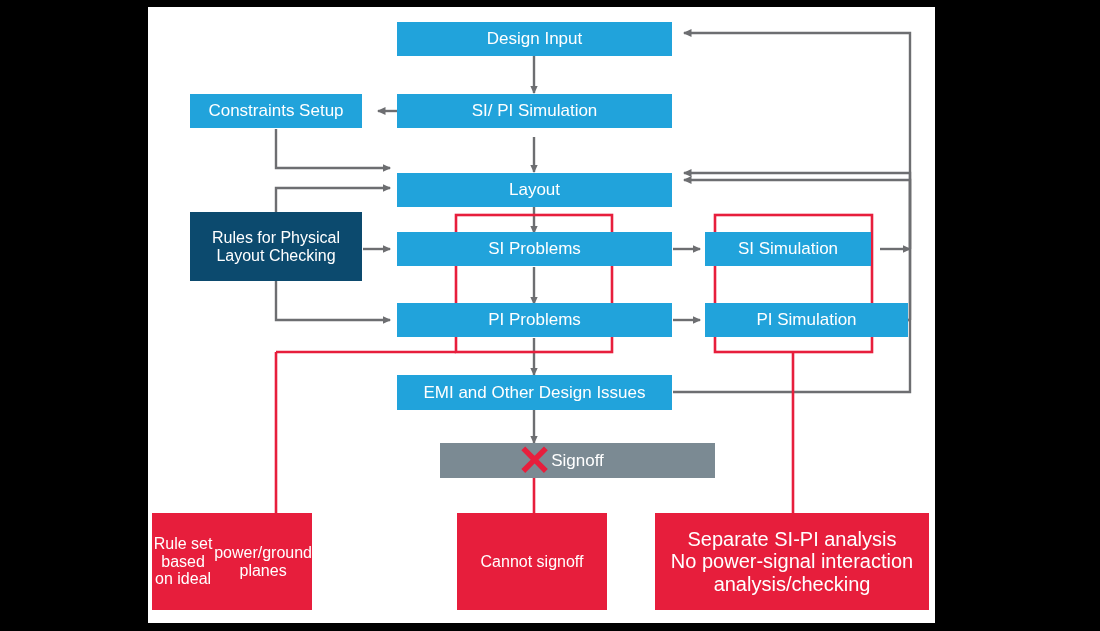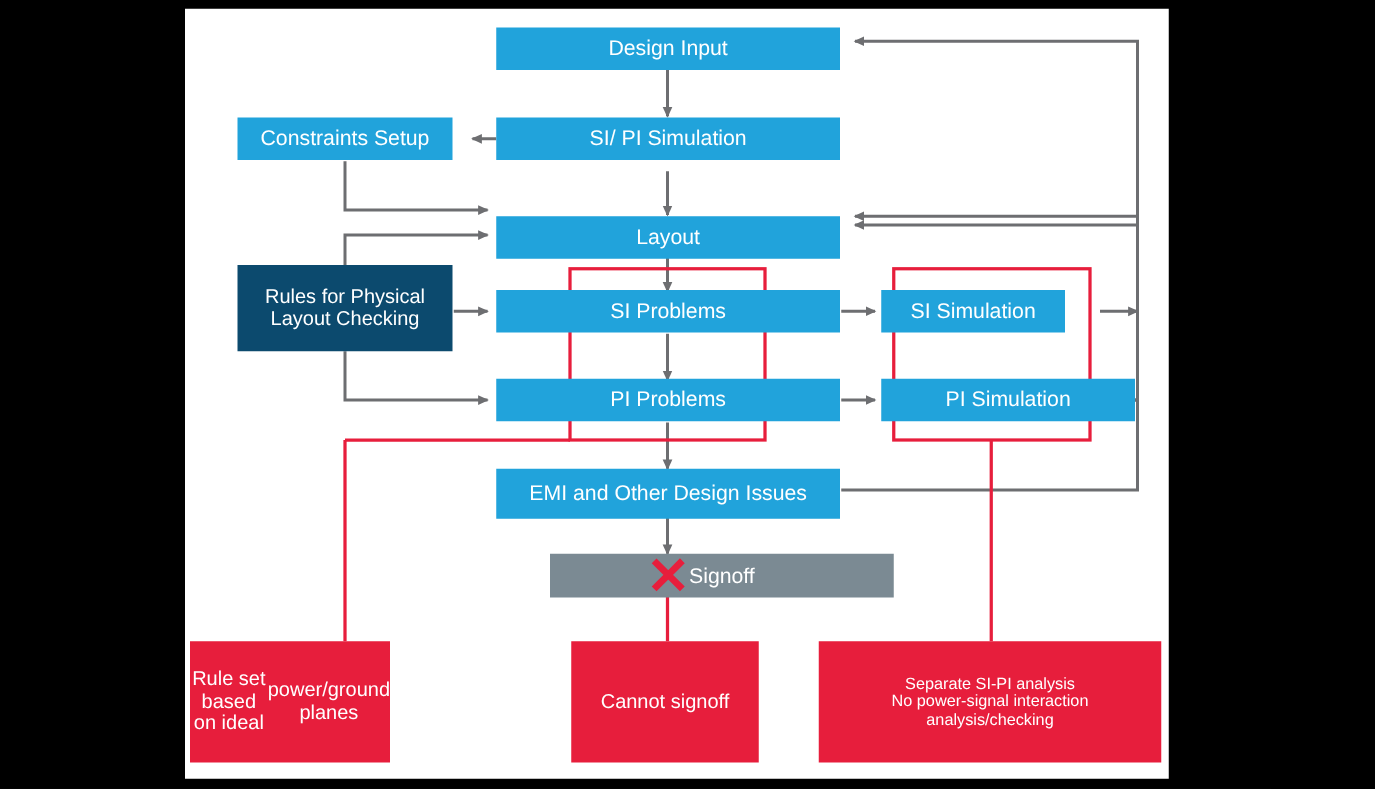--- a/index.html
+++ b/index.html
@@ -7,21 +7,21 @@
   #stage{position:relative;width:1100px;height:631px;background:#000;}
   #canvas{position:absolute;left:148px;top:7px;width:787px;height:616px;background:#fff;overflow:hidden;}
   svg.wires{position:absolute;left:0;top:0;width:787px;height:616px;pointer-events:none;}
   .node{position:absolute;display:flex;align-items:center;justify-content:center;text-align:center;color:#fff;line-height:1.12;box-sizing:border-box;}
   .blue{background:#21a3db;}
   .teal{background:#0c4a6e;}
   .gray{background:#7b8a93;margin-left:43px;}
   .redbox{background:#e71e3c;}
   .t17{font-size:17px;}
   .t16{font-size:16px;}
-  .t15{font-size:13px;}
+  .t15{font-size:20px;}
   .xmark{position:absolute;color:#e71e3c;font-weight:bold;font-size:42px;line-height:1;font-family:"Liberation Sans",sans-serif;}
 </style>
 </head>
 <body>
 
 <div id="stage">
   <div id="canvas">
 
     <svg class="wires" viewBox="0 0 787 616">
       <defs>
@@ -101,29 +101,29 @@
     </div>
 
     <div class="node blue t17" style="left:249px;top:225px;width:275px;height:34px;">
       <span>SI Problems</span>
     </div>
 
     <div class="node blue t17" style="left:249px;top:296px;width:275px;height:34px;">
       <span>PI Problems</span>
     </div>
 
-    <div class="node blue t17" style="left:557px;top:225px;width:147px;height:34px;">
+    <div class="node blue t17" style="left:557px;top:225px;width:166px;height:34px;">
       <span>SI Simulation</span>
     </div>
 
     <div class="node blue t17" style="left:557px;top:296px;width:203px;height:34px;">
       <span>PI Simulation</span>
     </div>
 
-    <div class="node blue t17" style="left:249px;top:368px;width:275px;height:40px;">
+    <div class="node blue t17" style="left:249px;top:368px;width:275px;height:35px;">
       <span>EMI and Other Design Issues</span>
     </div>
 
     <div class="node gray t17" style="left:249px;top:436px;width:275px;height:35px;">
       <span>Signoff</span>
     </div>
     <span class="xmark" style="left:369px;top:433px;">✕</span>
 
     <div class="node redbox t16" style="left:4px;top:506px;width:160px;height:97px;flex-direction:row;">
       <span>Rule set based on ideal</span>

